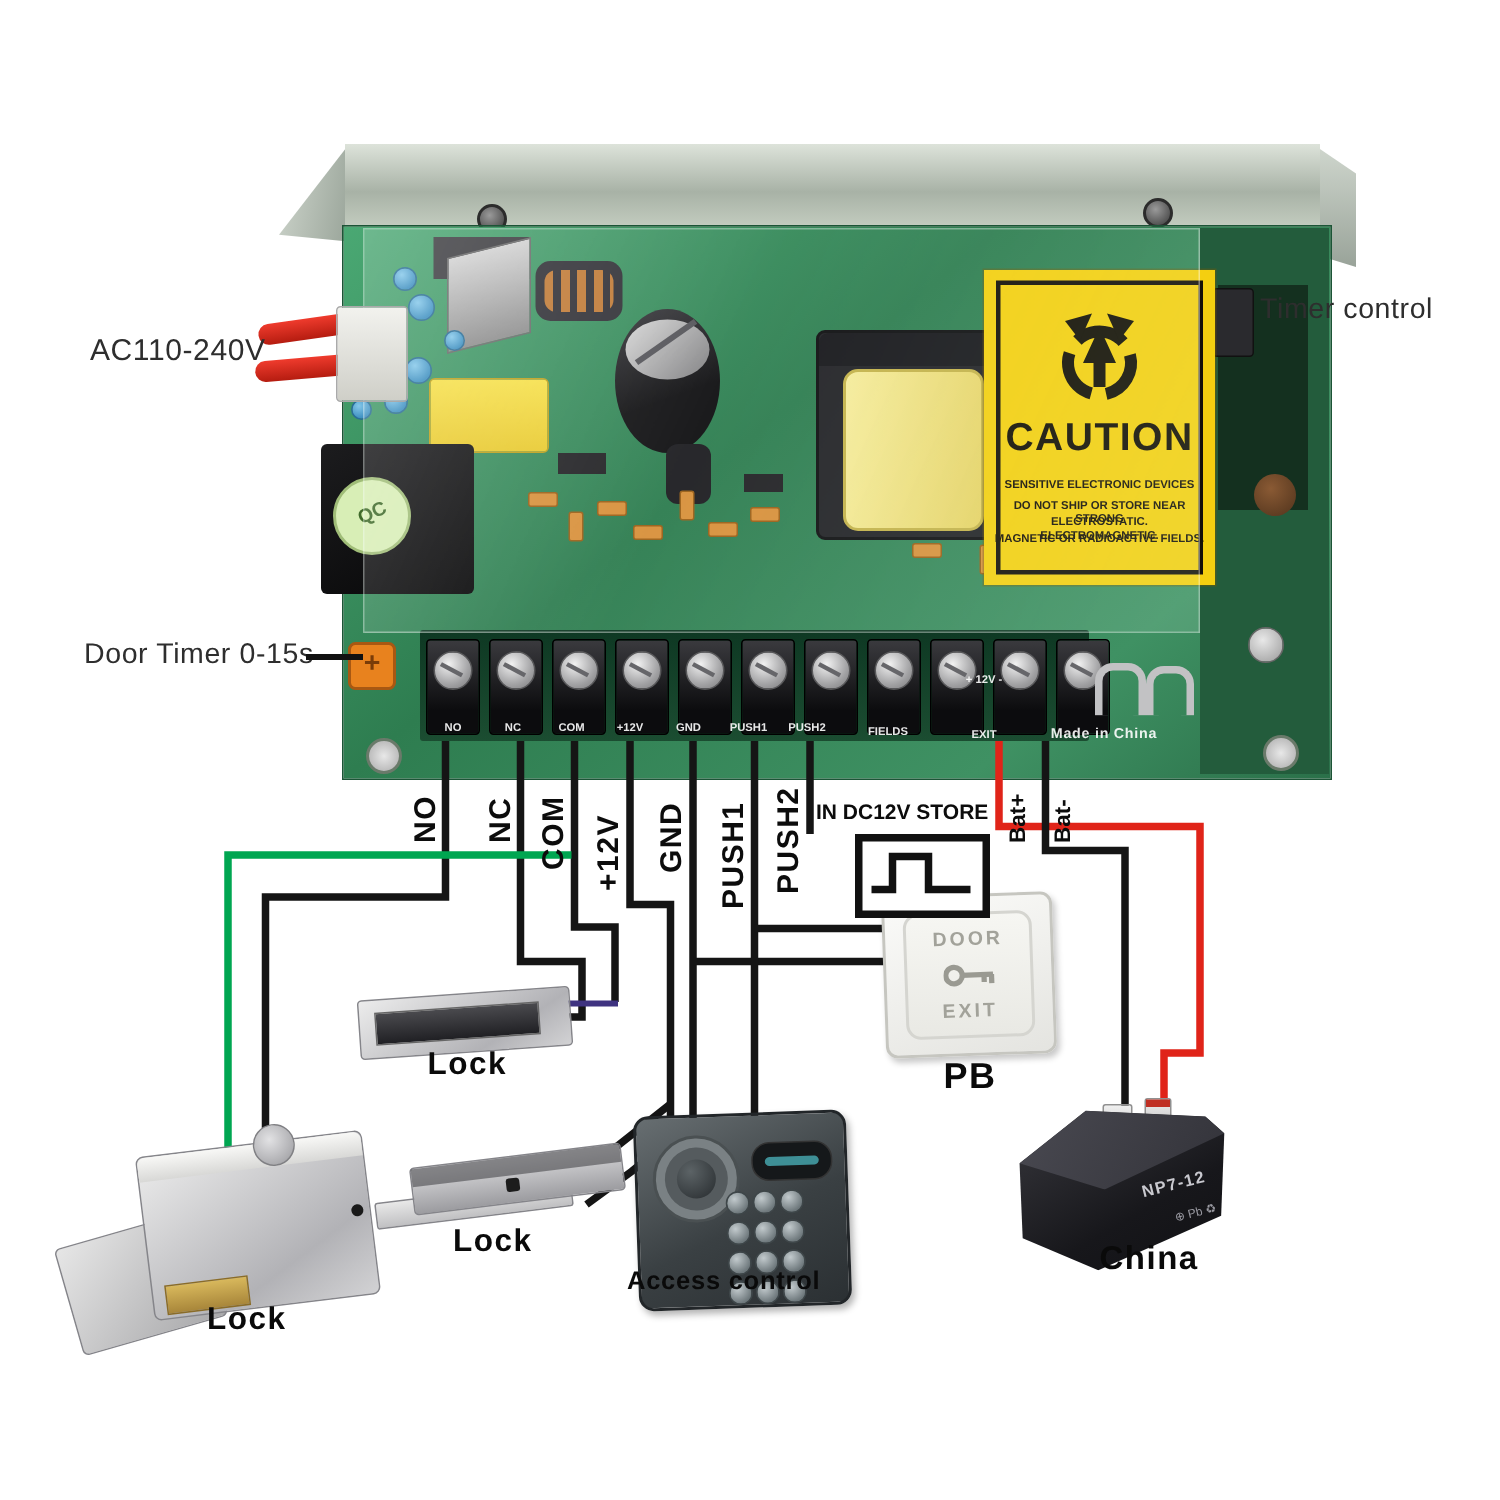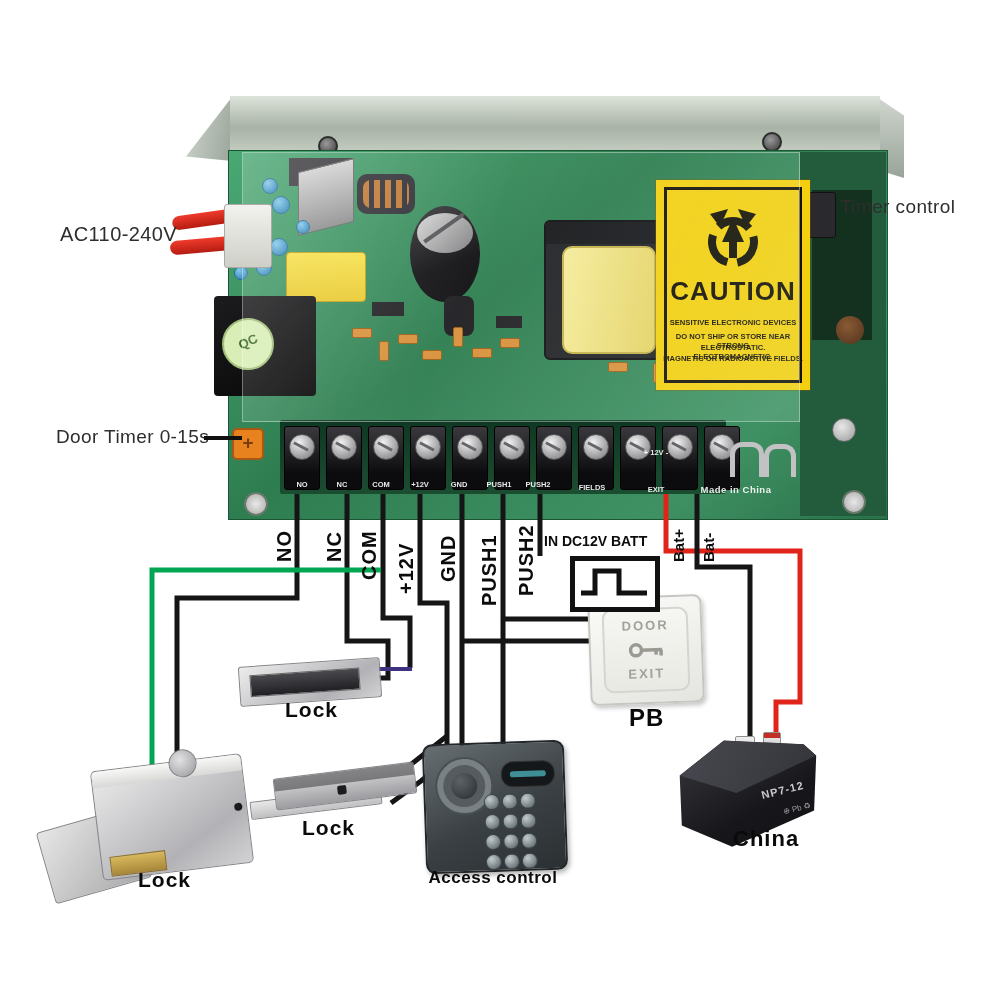--- a/index.html
+++ b/index.html
@@ -220,21 +220,21 @@
     <polyline points="462,641 590,641" fill="none" stroke="#151515" stroke-width="5"></polyline>
     <polyline points="503,494 503,750" fill="none" stroke="#151515" stroke-width="5"></polyline>
     <polyline points="503,619 588,619" fill="none" stroke="#151515" stroke-width="5"></polyline>
     <polyline points="540,494 540,556" fill="none" stroke="#151515" stroke-width="5"></polyline>
     <polyline points="666,494 666,551 800,551 800,702 776,702 776,755" fill="none" stroke="#e02419" stroke-width="5"></polyline>
     <polyline points="697,494 697,567 750,567 750,764" fill="none" stroke="#151515" stroke-width="5"></polyline>
     <polyline points="447,736 409,766 383,793" fill="none" stroke="#151515" stroke-width="5"></polyline>
     <polyline points="462,748 421,781 391,803" fill="none" stroke="#151515" stroke-width="5"></polyline>
   </svg>
 
-  <div class="abs z4" style="left:544px;top:533px;font-weight:700;font-size:14px;color:#0c0c0c;">IN DC12V BATT</div>
+  <div class="abs z4" style="left:544px;top:533px;font-weight:700;font-size:14px;color:#0c0c0c;">IN DC12V STORE</div>
   <div class="abs z4" style="left:570px;top:556px;width:80px;height:46px;border:5px solid #111;background:#fff;">
     <svg width="80" height="46" viewBox="0 0 80 46">
       <polyline points="6,32 20,32 20,10 44,10 44,32 72,32" fill="none" stroke="#111" stroke-width="5"></polyline>
     </svg>
   </div>
 
   <div class="abs z3" style="left:38px;top:738px;width:215px;height:170px;">
     <div class="metal abs" style="left:6px;top:80px;width:98px;height:72px;transform:rotate(-16deg);border-radius:4px;background:linear-gradient(140deg,#e6e6e6,#a8a8aa);"></div>
     <div class="metal abs" style="left:58px;top:24px;width:150px;height:108px;transform:rotate(-7deg);border-radius:5px;">
       <div class="abs" style="left:0;top:0;width:150px;height:16px;background:linear-gradient(#f8f8f6,#d8d8d6);border-radius:5px 5px 0 0;"></div>
@@ -279,21 +279,21 @@
           <div class="kbtn"></div>
           <div class="kbtn"></div>
           <div class="kbtn"></div>
           <div class="kbtn"></div>
           <div class="kbtn"></div>
           <div class="kbtn"></div>
           <div class="kbtn"></div>
           <div class="kbtn"></div>
         </div>
     </div>
-    <div class="devlabel" style="left:0;top:132px;width:150px;text-align:center;font-size:17px;letter-spacing:.5px;">Access control</div>
+    <div class="devlabel" style="left:0;top:108px;width:150px;font-size:17px;letter-spacing:.5px;">Access control</div>
   </div>
 
   <div class="abs z3" style="left:585px;top:588px;width:130px;height:150px;">
     <div class="abs" style="left:4px;top:8px;width:110px;height:104px;transform:rotate(-2deg);background:linear-gradient(160deg,#fbfbf9,#e4e4e0);border:2px solid #c6c6c0;border-radius:8px;box-shadow:2px 3px 4px rgba(0,0,0,.22);">
       <div class="abs" style="left:12px;top:10px;width:82px;height:80px;background:linear-gradient(#f6f6f2,#e9e9e4);border:2px solid #d5d5d0;border-radius:10px;">
         <div class="abs" style="left:0;top:8px;width:82px;text-align:center;font-weight:700;font-size:13px;letter-spacing:2px;color:#a2a29a;">DOOR</div>
         <svg class="abs" style="left:24px;top:30px;" width="36" height="20" viewBox="0 0 36 20">
           <circle cx="7" cy="10" r="5.5" fill="none" stroke="#9a9a92" stroke-width="3.5"></circle>
           <line x1="12" y1="10" x2="33" y2="10" stroke="#9a9a92" stroke-width="3.5"></line>
           <line x1="27" y1="10" x2="27" y2="15" stroke="#9a9a92" stroke-width="3.5"></line>

